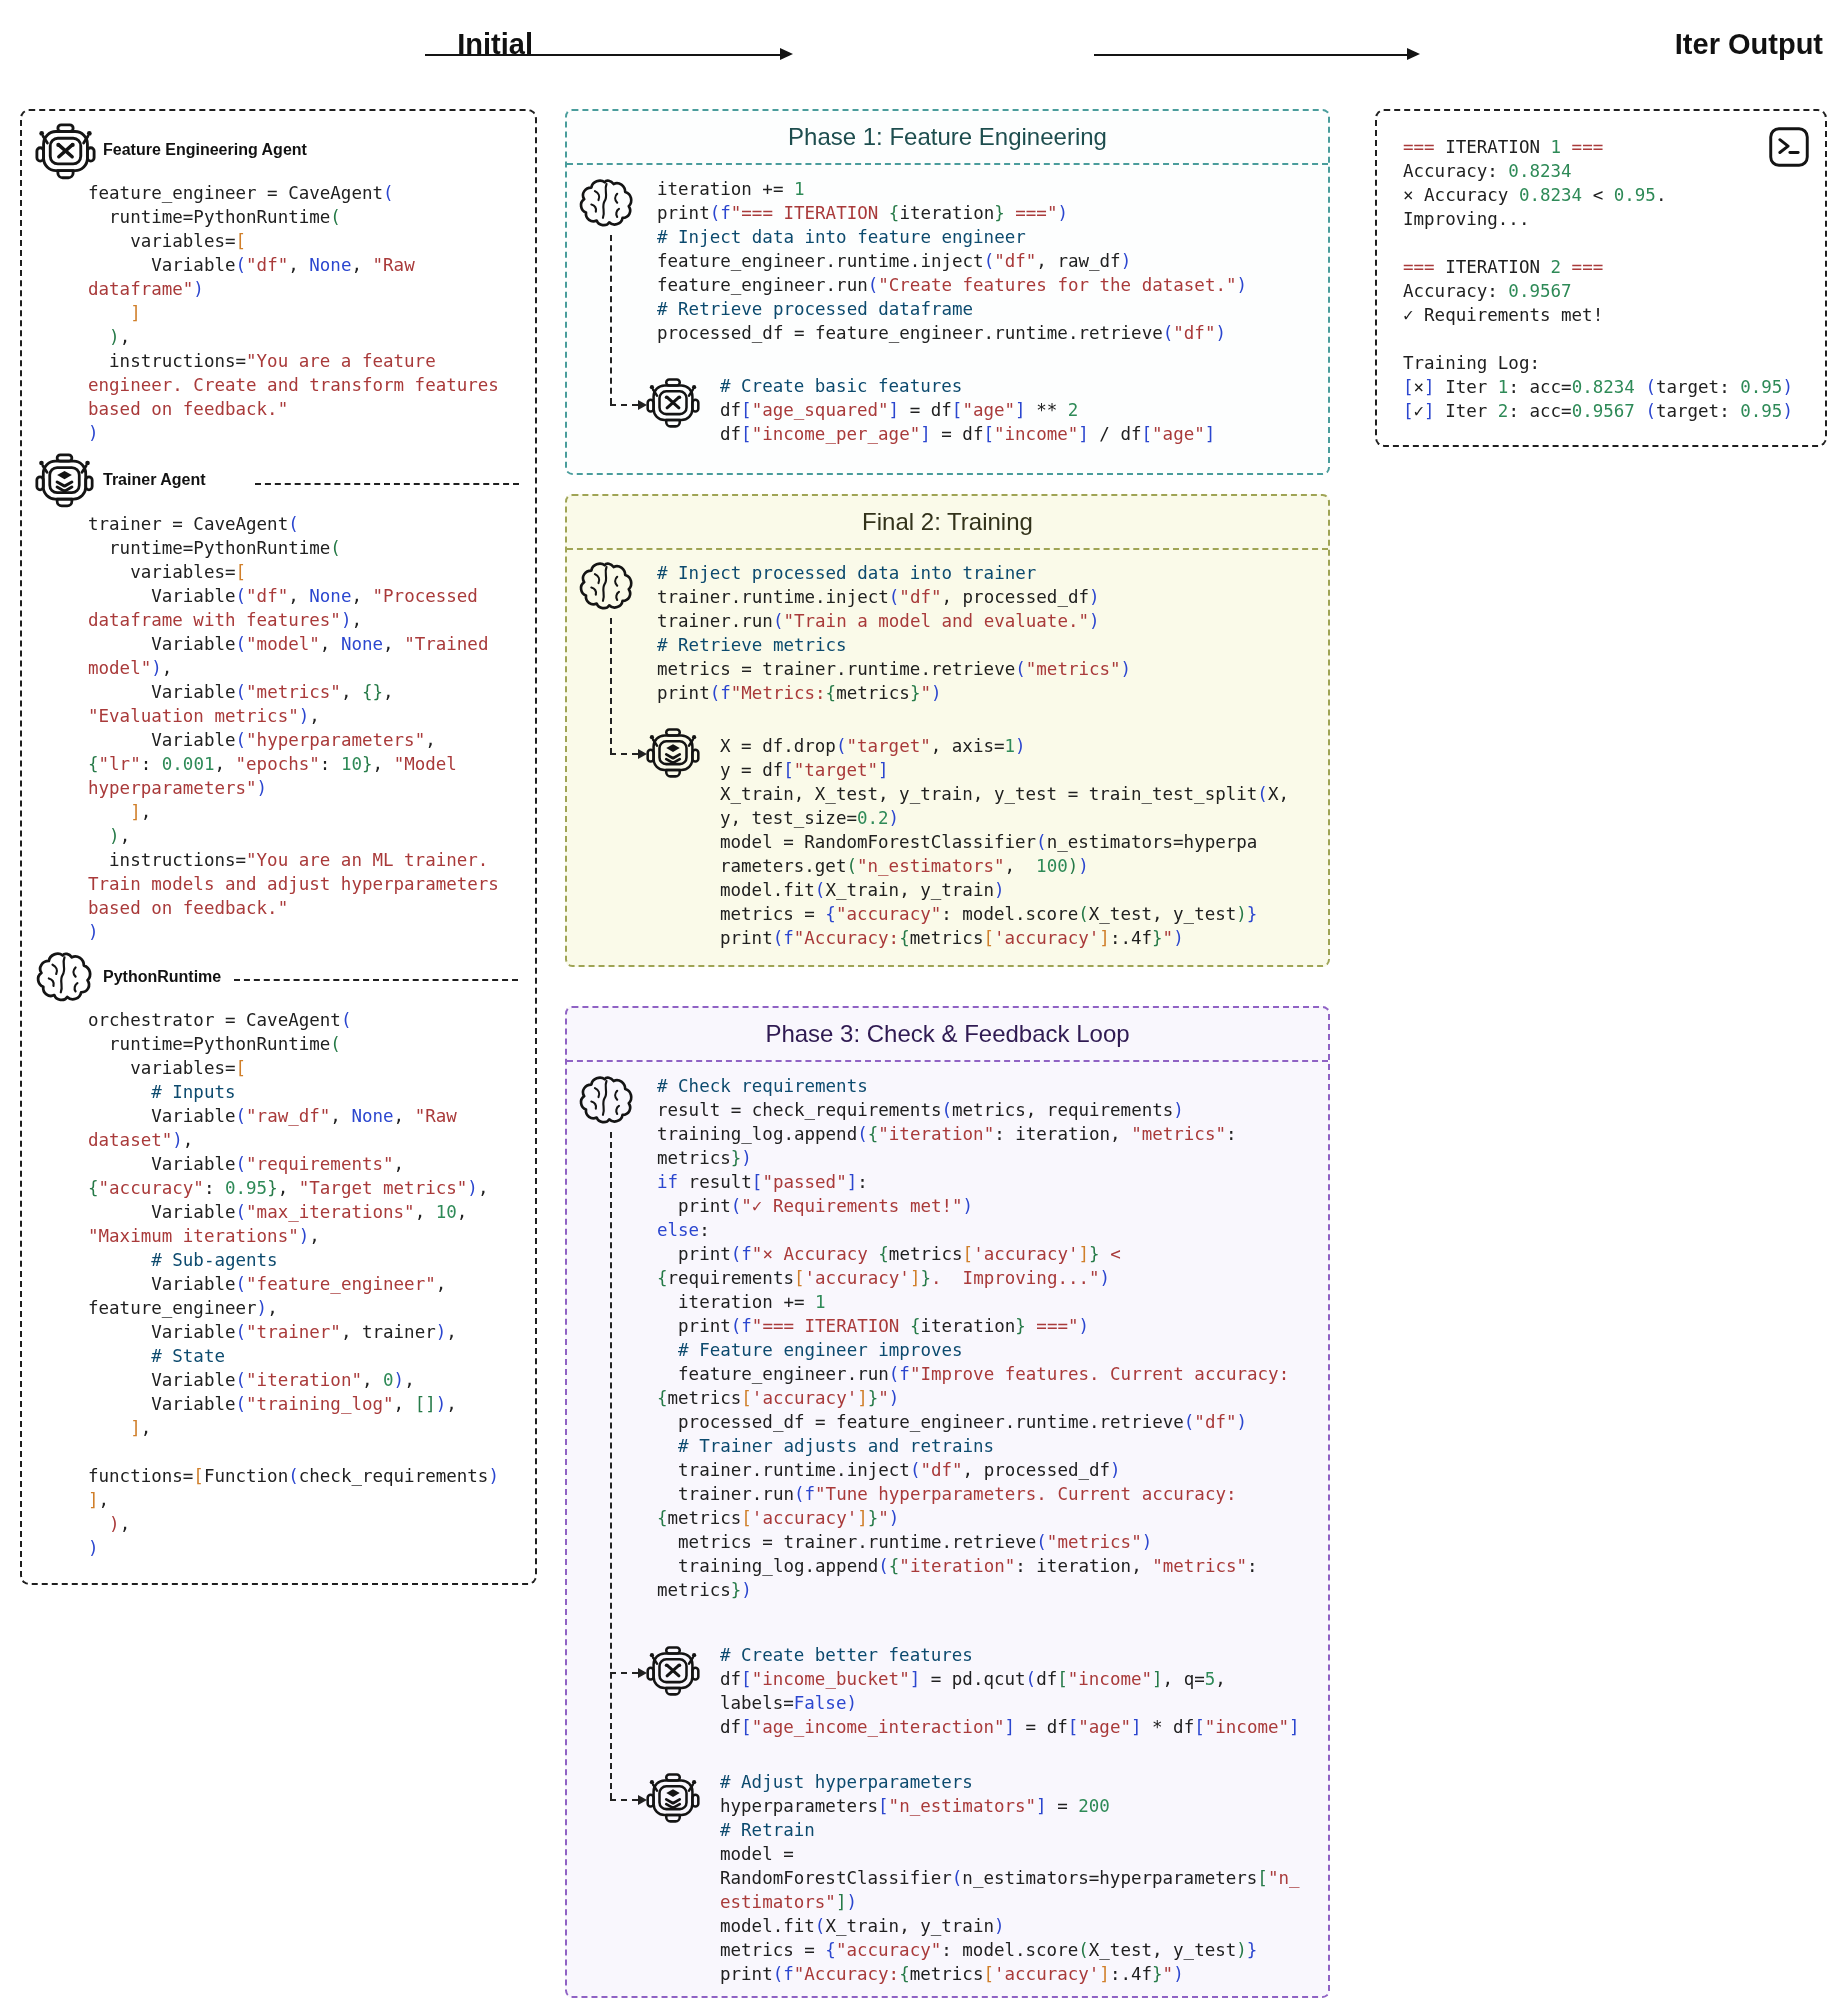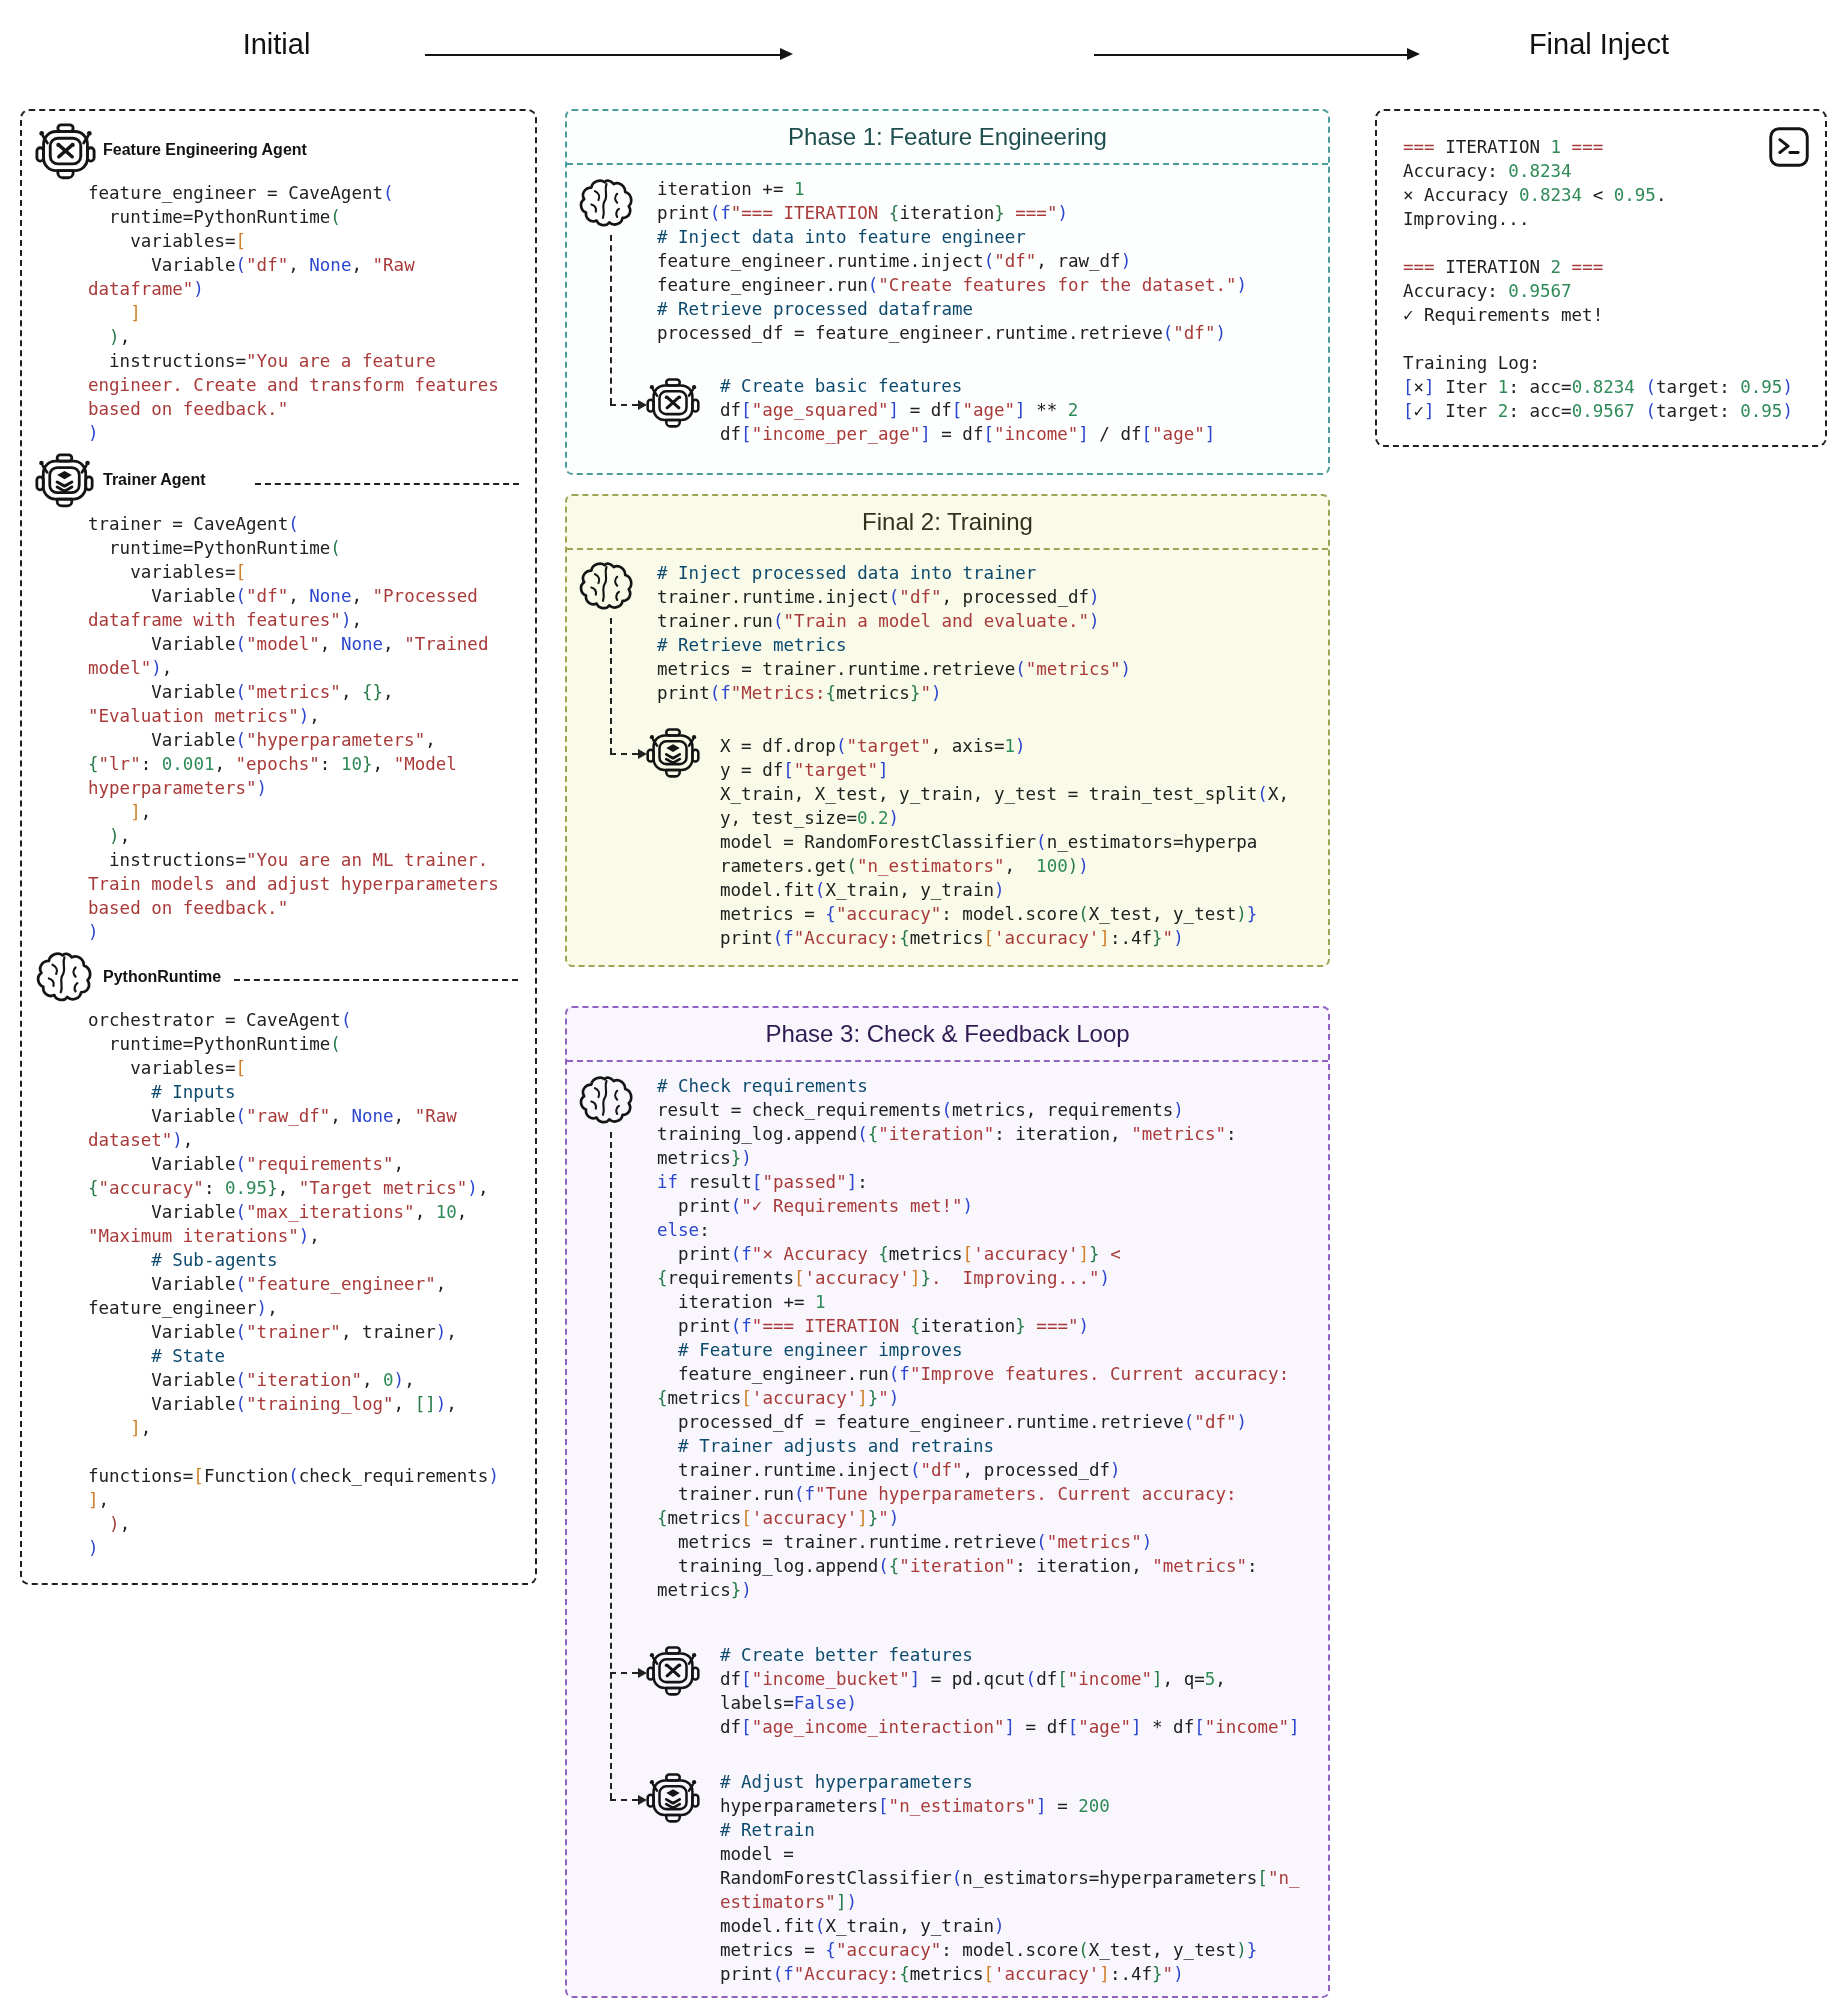--- a/index.html
+++ b/index.html
@@ -1,18 +1,18 @@
 <!DOCTYPE html>
 <html style="font-size:14.8px"><head>
 <meta charset="utf-8">
 <style>
   html,body{margin:0;padding:0;background:#ffffff;}
   #canvas{position:relative;width:1842px;height:2014px;background:#ffffff;font-family:"Liberation Sans",sans-serif;overflow:hidden;}
 
-  .col-head{position:absolute;text-align:center;font-size:29px;font-weight:normal;color:#111;}
+  .col-head{position:absolute;text-align:right;font-size:29px;font-weight:bold;color:#111;}
   .flow-arrow{position:absolute;height:0;border-top:2.8px solid #141414;}
   .flow-arrow::after{content:"";position:absolute;right:-12px;top:-7.8px;border-left:13px solid #141414;border-top:6.5px solid transparent;border-bottom:6.5px solid transparent;}
 
   .panel{position:absolute;background:#ffffff;border:2.3px dashed #1f1f1f;border-radius:9.2px;}
 
   .icon{position:absolute;}
   .icon svg{width:100%;height:100%;display:block;}
 
   .agent-title{position:absolute;font-size:16px;font-weight:bold;color:#111;white-space:nowrap;}
   .rule{position:absolute;border-top:2.3px dashed #1f1f1f;}
@@ -42,21 +42,21 @@
   .conn-h::after{content:"";position:absolute;right:-9.2px;top:-6.5px;border-left:9.2px solid #222;border-top:5.5px solid transparent;border-bottom:5.5px solid transparent;}
 </style>
 </head>
 <body>
 
 <div id="canvas">
 
   <div class="col-head" style="left:20px;top:28px;width:513px;">Initial</div>
   <div class="flow-arrow" style="left:425px;top:54px;width:356px;"></div>
   <div class="flow-arrow" style="left:1094px;top:54px;width:314px;"></div>
-  <div class="col-head" style="left:1375px;top:28px;width:448px;">Final Inject</div>
+  <div class="col-head" style="left:1375px;top:28px;width:448px;">Iter Output</div>
 
   <div class="panel" style="left:20px;top:109px;width:513px;height:1472px;">
     <div class="icon" style="left:13px;top:11px;width:61px;height:61px;">
         <svg viewBox="0 0 64 64" fill="none" stroke="#141414" stroke-width="3" stroke-linecap="round" stroke-linejoin="round">
           <circle cx="7" cy="12" r="2.5" fill="#141414" stroke="none"></circle>
           <circle cx="57" cy="12" r="2.5" fill="#141414" stroke="none"></circle>
           <path d="M8.5 15 L13 22"></path>
           <path d="M55.5 15 L51 22"></path>
           <rect x="24" y="3" width="16" height="7" rx="3.5"></rect>
           <rect x="2" y="27" width="7" height="14" rx="3.5"></rect>

